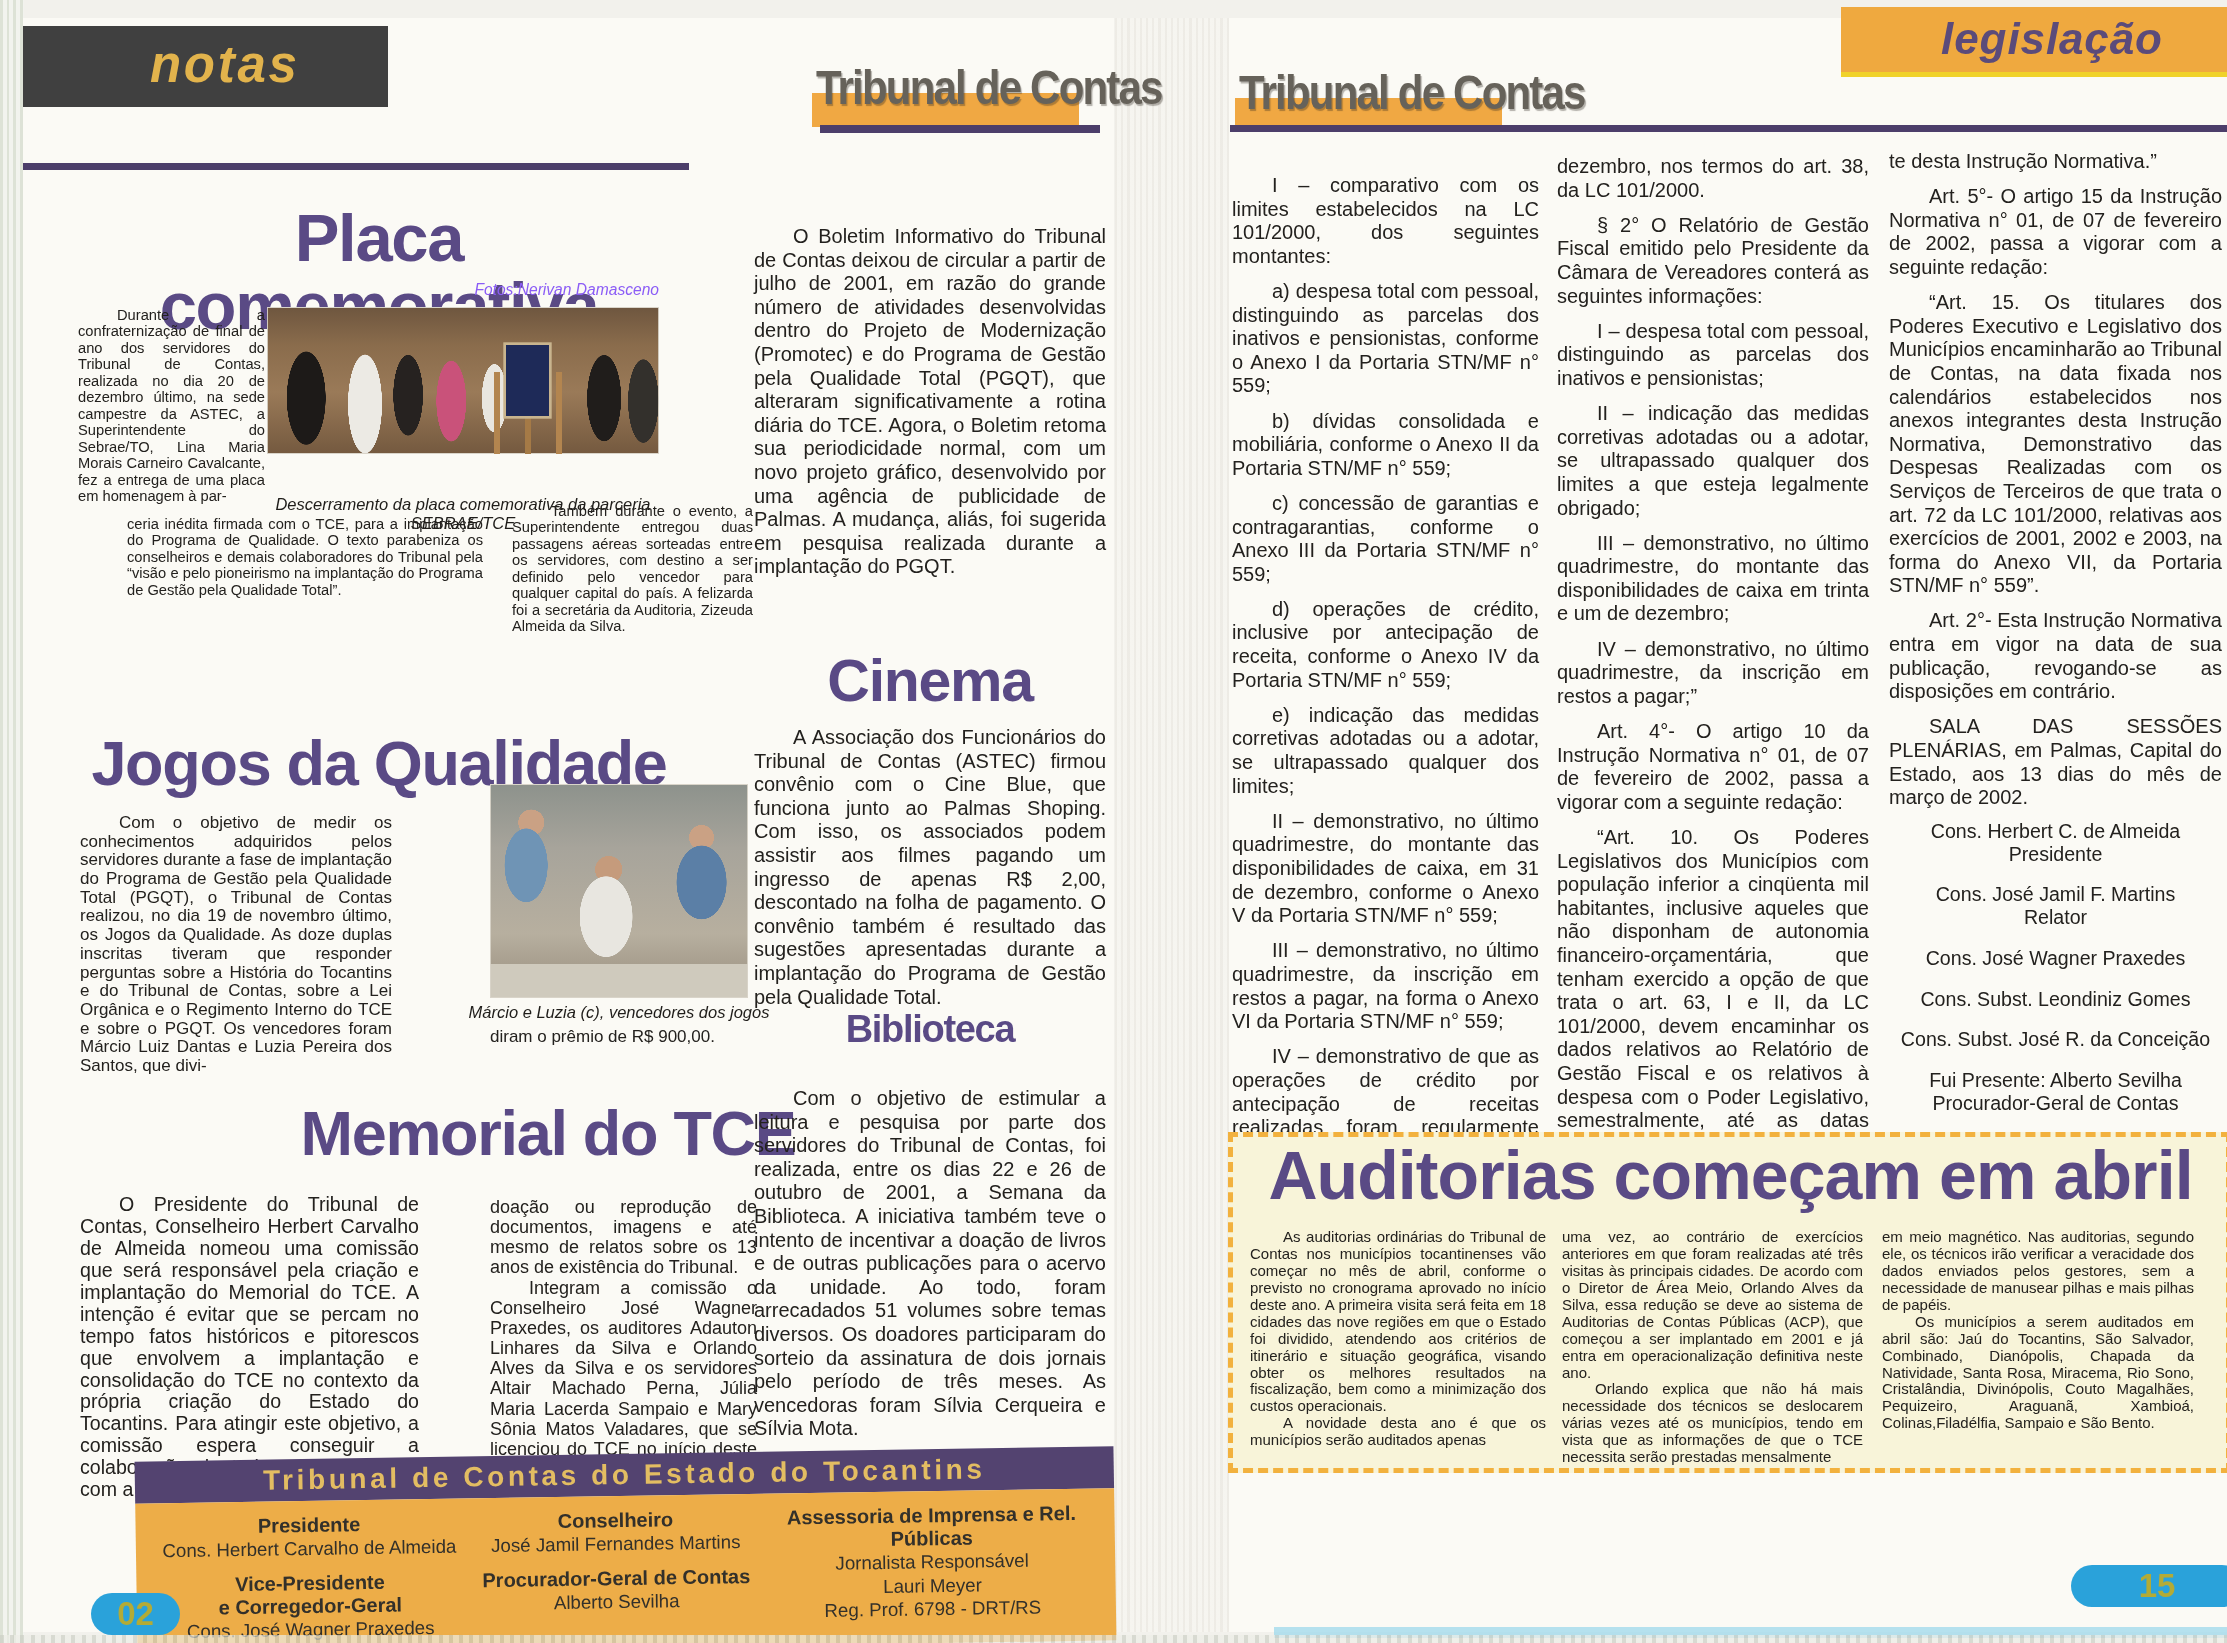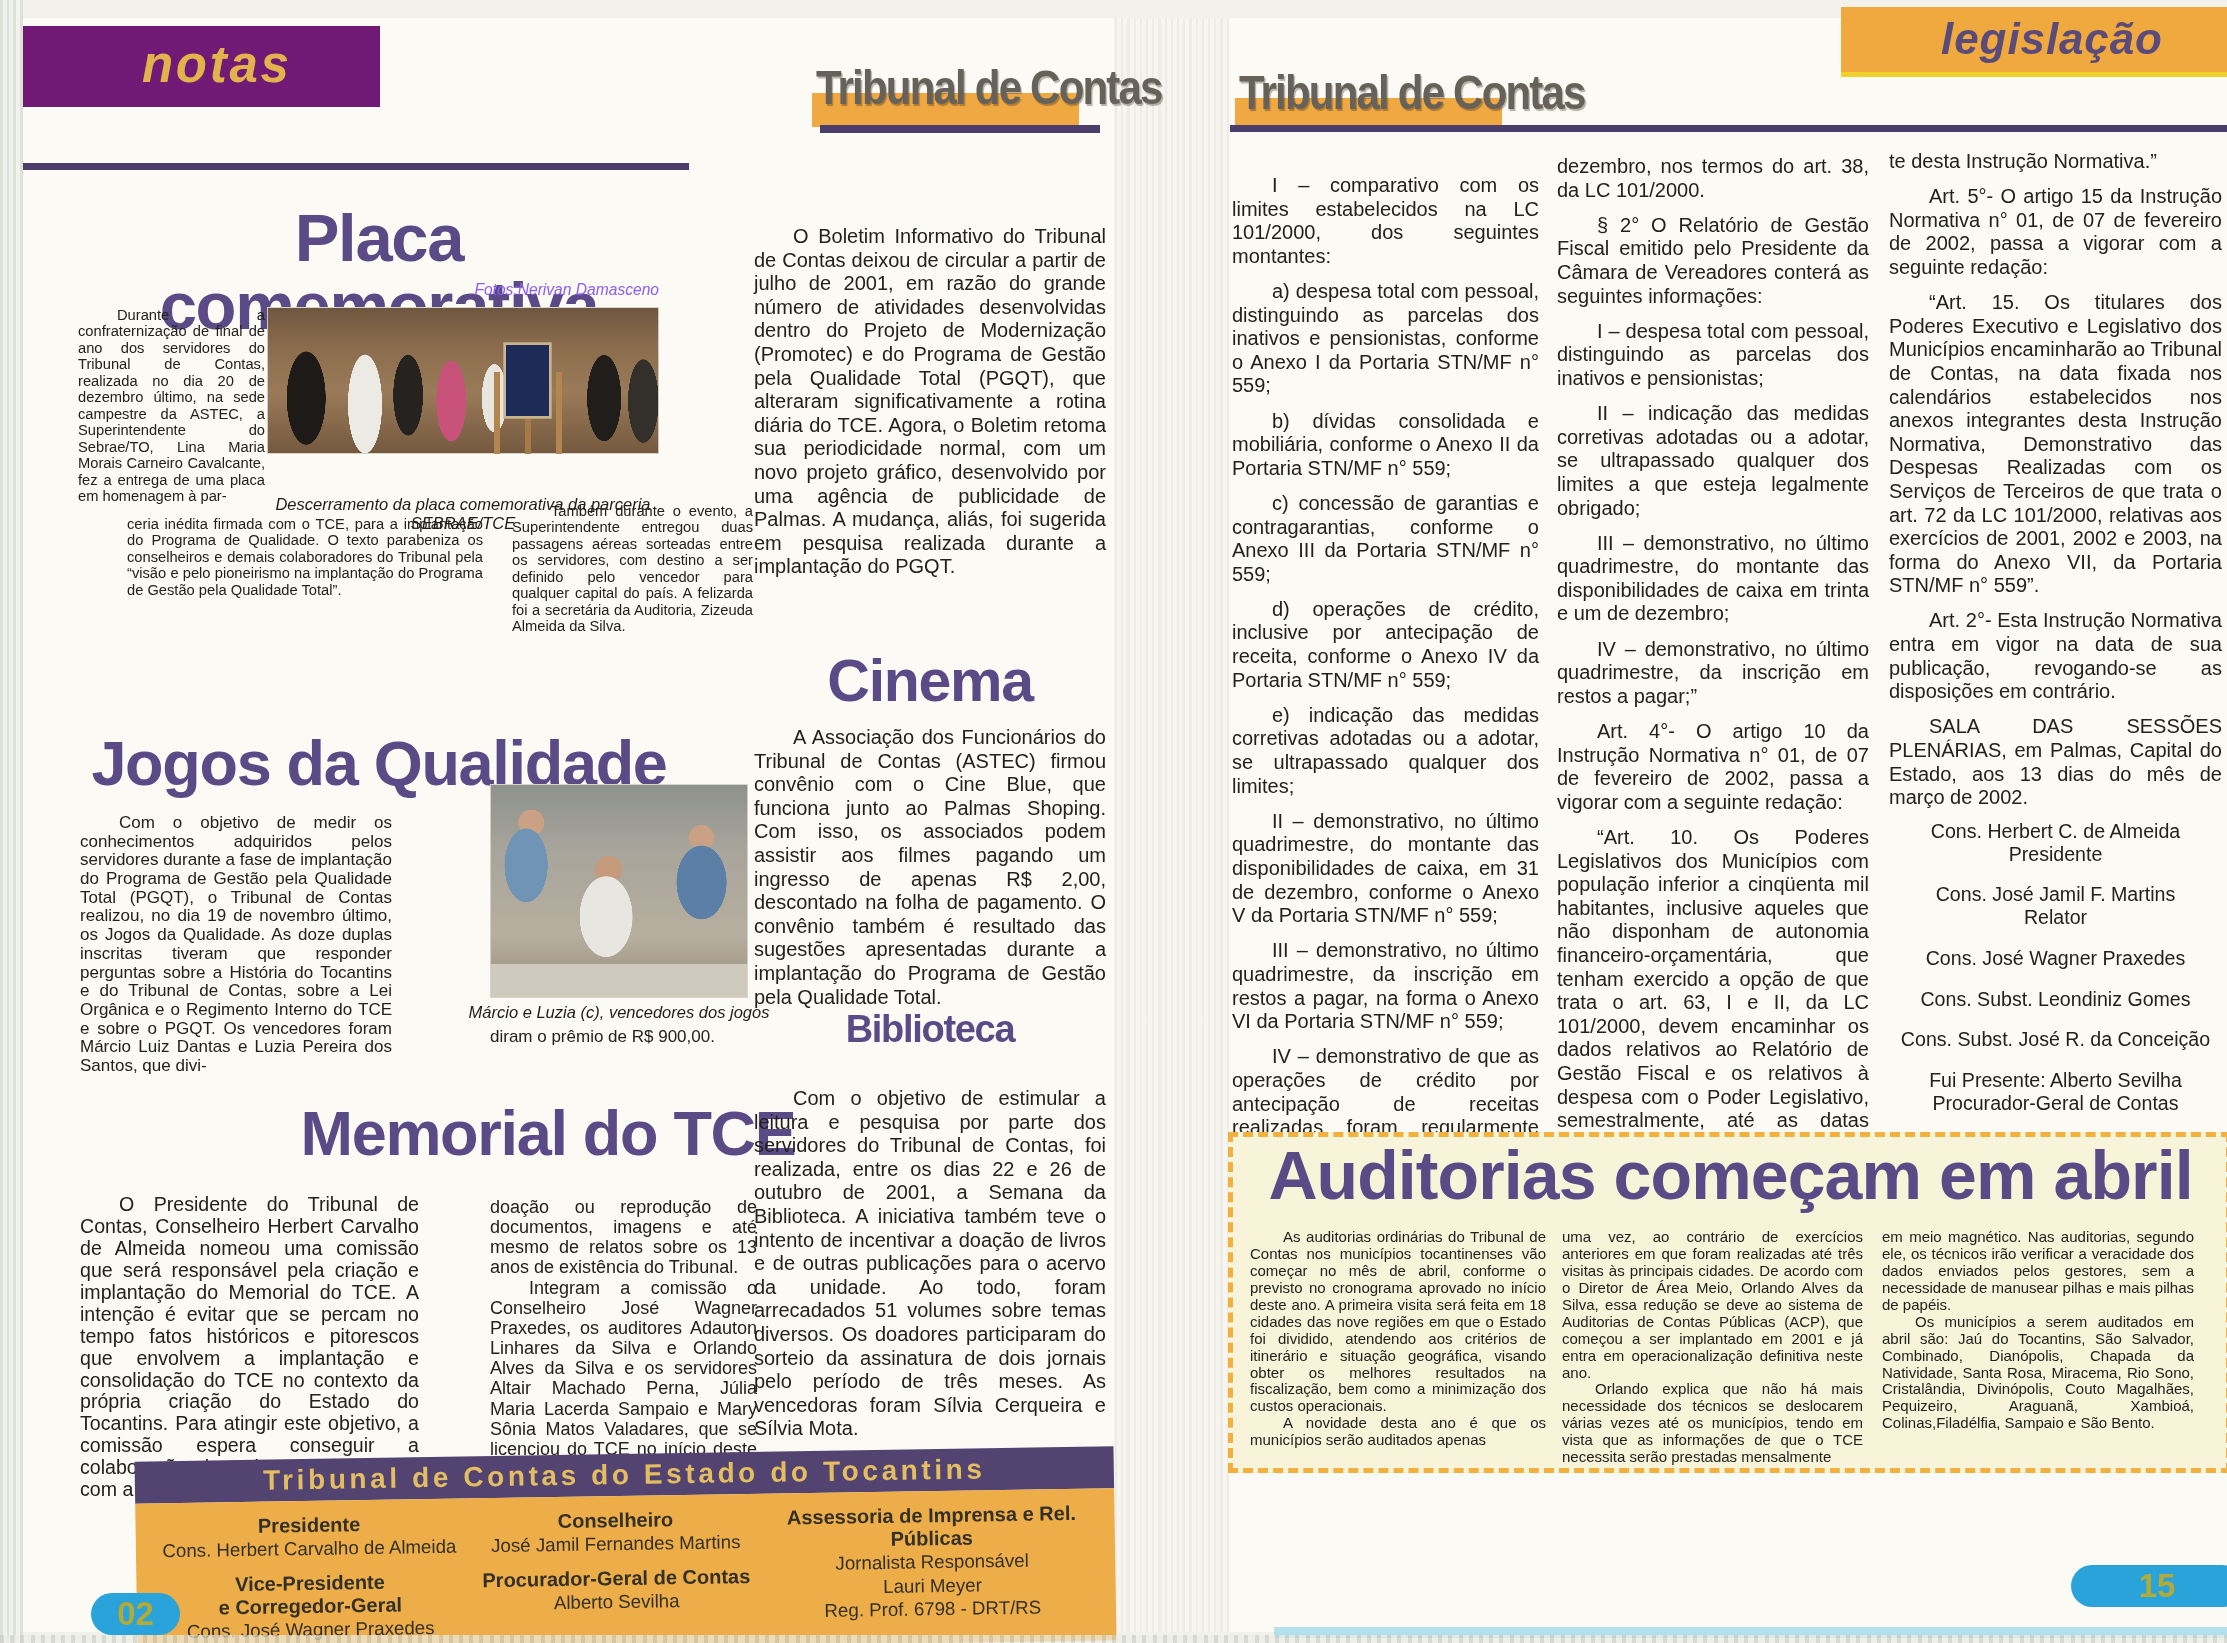--- a/index.html
+++ b/index.html
@@ -22,21 +22,21 @@
   .para.cont p:first-child{text-indent:0;}
   .flow p{margin:0;text-indent:39px;}
   .flow p:first-child{text-indent:0;}
   .flow.first p:first-child{text-indent:39px;}
   .aud p{margin:0;text-indent:33px;}
   .aud.cont p:first-child{text-indent:0;}
   .sigs p{margin:0 0 18px;text-indent:0;text-align:center;white-space:pre-line;}
   .cap{position:absolute;font-style:italic;font-size:16.5px;color:#1f1d1a;text-align:center;}
   .credit{position:absolute;font-style:italic;font-size:15.6px;color:#8b5cf6;text-align:right;}
   
-  .nband{position:absolute;left:23px;top:26px;width:357px;height:81px;background:#701a75;}
+  .nband{position:absolute;left:23px;top:26px;width:357px;height:81px;background:#404040;padding-left:8px;}
   .nband span{display:block;padding-left:119px;line-height:78px;font-style:italic;font-weight:bold;
               font-size:51px;color:#e2b34c;letter-spacing:2.7px;}
   .lband{position:absolute;left:1841px;top:7.1px;width:422px;height:65px;background:#efa93f;
          border-bottom:5.3px solid #f0d22a;}
   .lband span{display:block;text-align:center;line-height:63px;font-style:italic;font-weight:bold;
               font-size:44px;color:#5b4b7a;letter-spacing:0.9px;}
   .rule{position:absolute;height:7.1px;background:#4c3e6a;}
   
   .tc-logo{position:absolute;width:258px;height:59px;}
   .tc-logo .band{position:absolute;left:-3.6px;right:-4.5px;top:54%;height:58%;background:#f0a843;}

